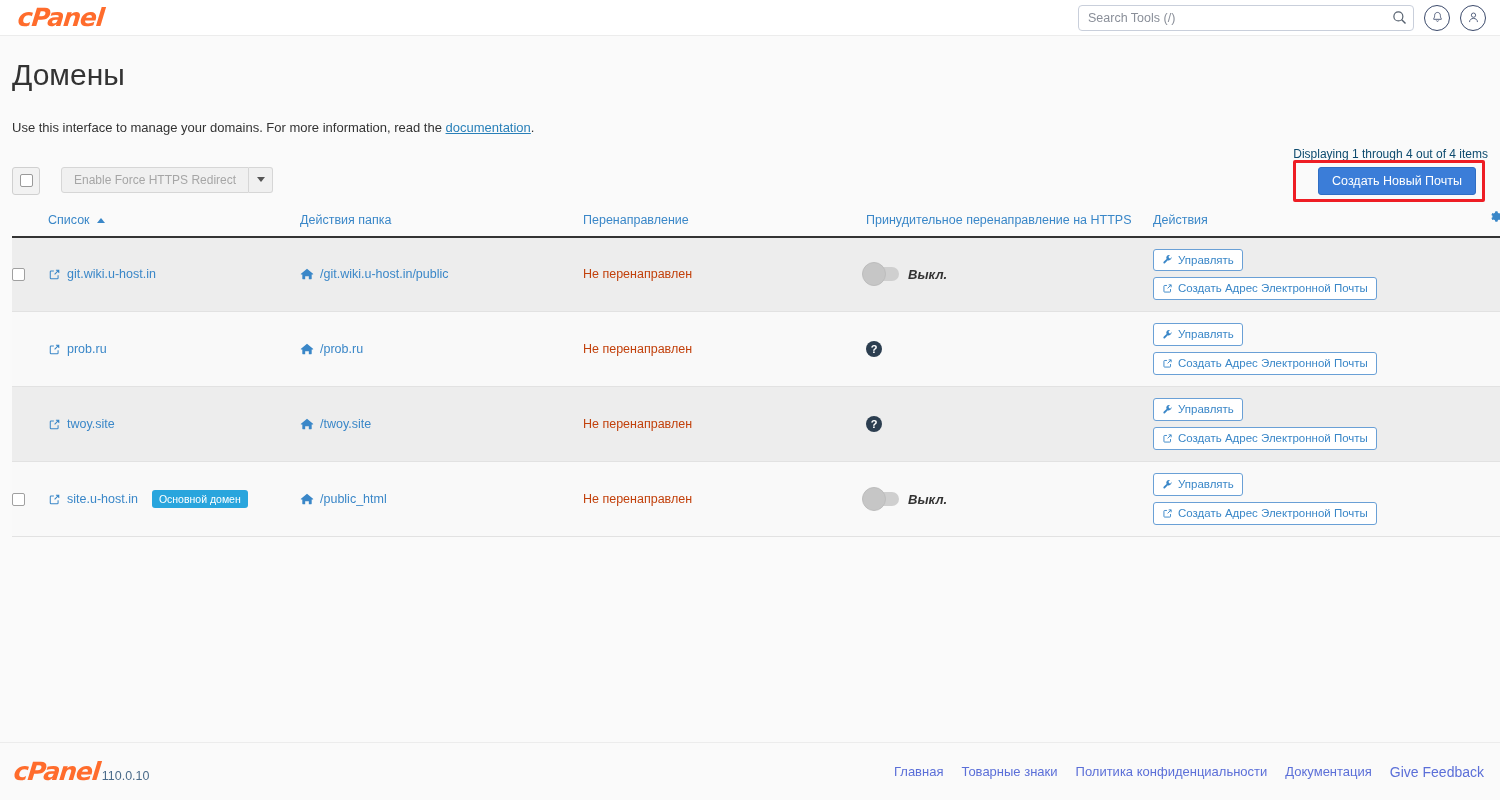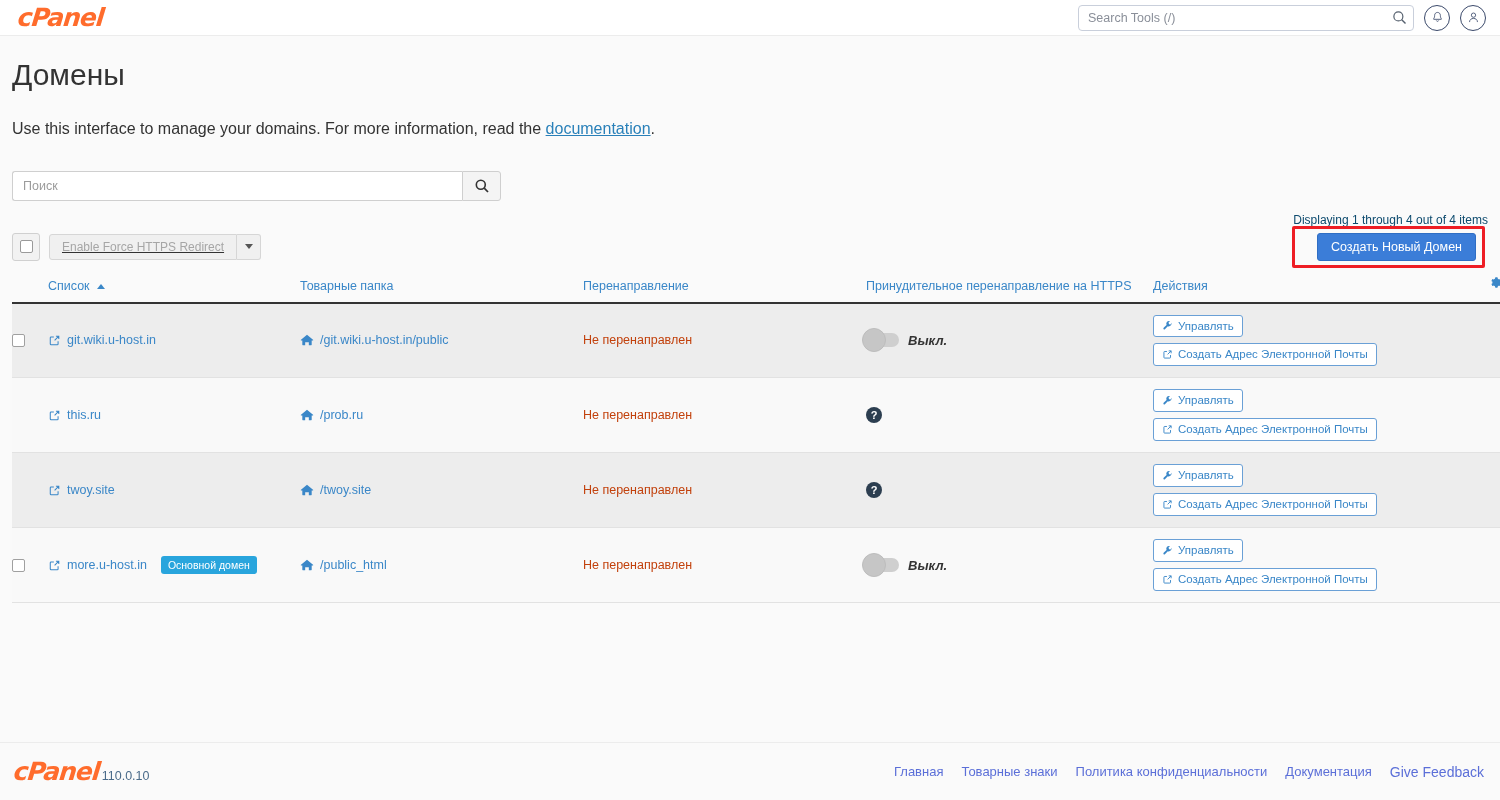--- a/index.html
+++ b/index.html
@@ -84,21 +84,21 @@
     color: #333;
     margin: 22px 0 0 0;
     line-height: 1.15;
   }
   .subtitle {
     font-size: 12.5px;
     color: #444;
     margin-top: 5px;
   }
   .intro {
-    font-size: 16px;
+    font-size: 13px;
     color: #333;
     margin-top: 27px;
   }
   .intro a { color: #2980b9; text-decoration: underline; }
 
   
   .filter-row {
     margin-top: 33px;
     display: flex;
     align-items: stretch;
@@ -136,23 +136,22 @@
   }
   .toolbar {
     display: flex;
     align-items: flex-start;
     justify-content: space-between;
     margin-top: 6px;
     height: 34px;
   }
   .toolbar-left {
     display: flex;
-    align-items: center;
-    gap: 9px;
-    text-decoration: underline;
+    align-items: flex-start;
+    gap: 21px;
   }
   .chk-box {
     width: 28px; height: 28px;
     border: 1px solid #d0d0d0;
     background: #f2f2f2;
     border-radius: 3px;
     display: flex; align-items: center; justify-content: center;
     cursor: pointer;
   }
   .chk-box .inner {
@@ -416,58 +415,49 @@
 </div>
 
 <div class="page">
 
   <h1 class="title">Домены</h1>
 
   <div class="intro">
     <span>Use this interface to manage your domains. For more information, read the </span><a href="#">documentation</a><span>.</span>
   </div>
 
-  <div class="filter-row">
-    <input type="text" placeholder="Поиск" style="">
-    <div class="filter-btn">
-      <svg width="16" height="16" viewBox="0 0 20 20">
-        <circle cx="8.5" cy="8.5" r="5.6" fill="none" stroke="#333" stroke-width="2"></circle>
-        <line x1="12.8" y1="12.8" x2="17.5" y2="17.5" stroke="#333" stroke-width="2.2"></line>
-      </svg>
-    </div>
-  </div>
 
   <div class="count-line">Displaying 1 through 4 out of 4 items</div>
 
   <div class="toolbar">
     <div class="toolbar-left">
       <div class="chk-box">
         <div class="inner"></div>
       </div>
       <div class="btn-group">
         <div class="btn-disabled">Enable Force HTTPS Redirect</div>
         <div class="btn-caret">
           <span class="caret-down"></span>
         </div>
       </div>
     </div>
     <div class="create-wrap">
-      <button class="btn-primary">Создать Новый Домен</button>
+      <button class="btn-primary">Создать Новый Почты</button>
     </div>
   </div>
 
   <table class="domains">
     <thead>
       <tr>
         <th class="col-check"></th>
         <th class="col-domain">
           <span>Список</span>
           <span class="sort-caret"></span>
         </th>
-        <th class="col-root">Товарные папка</th>
+        <th class="col-root">Действия папка</th>
         <th class="col-redir">Перенаправление</th>
         <th class="col-https">Принудительное перенаправление на HTTPS</th>
         <th class="col-actions static">Действия</th>
         <th class="col-gear">
           <svg width="15" height="15" viewBox="0 0 20 20">
             <path fill="#3a87c8" d="M10 6.4a3.6 3.6 0 1 0 0 7.2 3.6 3.6 0 0 0 0-7.2zm0 5.5a1.9 1.9 0 1 1 0-3.8 1.9 1.9 0 0 1 0 3.8z"></path>
             <path fill="#3a87c8" d="M17.4 11.6l-1.2-.7c.1-.6.1-1.2 0-1.8l1.2-.7c.3-.2.4-.5.3-.8l-1-1.8c-.2-.3-.5-.4-.8-.3l-1.3.5c-.5-.4-1-.7-1.5-.9l-.2-1.4c0-.3-.3-.6-.7-.6h-2c-.3 0-.6.3-.7.6l-.2 1.4c-.6.2-1.1.5-1.5.9l-1.3-.5c-.3-.1-.7 0-.8.3l-1 1.8c-.2.3-.1.6.2.8l1.2.7c-.1.6-.1 1.2 0 1.8l-1.2.7c-.3.2-.4.5-.2.8l1 1.8c.2.3.5.4.8.3l1.3-.5c.5.4 1 .7 1.5.9l.2 1.4c.1.3.3.6.7.6h2c.3 0 .6-.3.7-.6l.2-1.4c.6-.2 1.1-.5 1.5-.9l1.3.5c.3.1.7 0 .8-.3l1-1.8c.2-.3.1-.6-.3-.8z"></path>
           </svg>
         </th>
       </tr>
@@ -522,21 +512,21 @@
           </td>
         </tr>
         <tr class="plain">
           <td class="cell-check"></td>
           <td>
             <div class="link-cell">
               <svg width="13" height="13" viewBox="0 0 20 20">
                 <path d="M15.5 11v4.3a1.2 1.2 0 0 1-1.2 1.2H4.7a1.2 1.2 0 0 1-1.2-1.2V5.7a1.2 1.2 0 0 1 1.2-1.2H9" fill="none" stroke="#3a87c8" stroke-width="1.6"></path>
                 <path d="M12.2 3.4h4.4v4.4M16.6 3.4l-6.4 6.4" fill="none" stroke="#3a87c8" stroke-width="1.6"></path>
               </svg>
-              <a href="#">this.ru</a>
+              <a href="#">prob.ru</a>
             </div>
           </td>
           <td>
             <div class="link-cell">
               <svg width="14" height="14" viewBox="0 0 20 20">
                 <path fill="#3a87c8" d="M10 2.5 1.4 9.6a.6.6 0 0 0 .4 1.1h1.5v6.1c0 .4.3.7.7.7h3.4v-4.3h5.2v4.3H16c.4 0 .7-.3.7-.7v-6.1h1.5a.6.6 0 0 0 .4-1.1L10 2.5z"></path>
               </svg>
               <a href="#">/prob.ru</a>
             </div>
           </td>
@@ -606,21 +596,21 @@
         <tr class="plain">
           <td class="cell-check">
             <div class="row-chk"></div>
           </td>
           <td>
             <div class="link-cell">
               <svg width="13" height="13" viewBox="0 0 20 20">
                 <path d="M15.5 11v4.3a1.2 1.2 0 0 1-1.2 1.2H4.7a1.2 1.2 0 0 1-1.2-1.2V5.7a1.2 1.2 0 0 1 1.2-1.2H9" fill="none" stroke="#3a87c8" stroke-width="1.6"></path>
                 <path d="M12.2 3.4h4.4v4.4M16.6 3.4l-6.4 6.4" fill="none" stroke="#3a87c8" stroke-width="1.6"></path>
               </svg>
-              <a href="#">more.u-host.in</a>
+              <a href="#">site.u-host.in</a>
               <span class="badge">Основной домен</span>
             </div>
           </td>
           <td>
             <div class="link-cell">
               <svg width="14" height="14" viewBox="0 0 20 20">
                 <path fill="#3a87c8" d="M10 2.5 1.4 9.6a.6.6 0 0 0 .4 1.1h1.5v6.1c0 .4.3.7.7.7h3.4v-4.3h5.2v4.3H16c.4 0 .7-.3.7-.7v-6.1h1.5a.6.6 0 0 0 .4-1.1L10 2.5z"></path>
               </svg>
               <a href="#">/public_html</a>
             </div>

